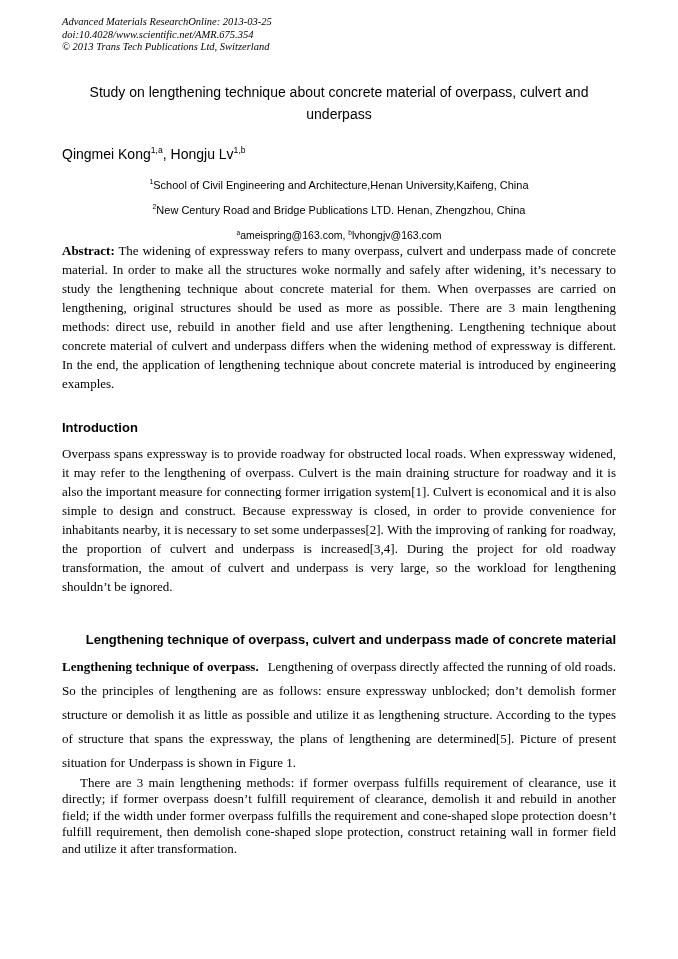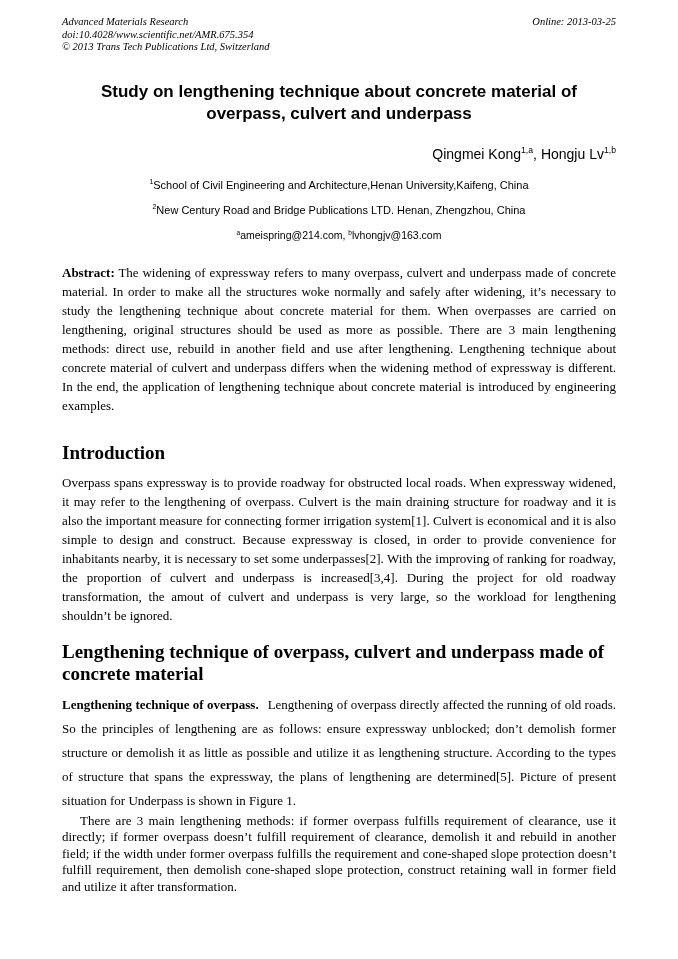--- a/index.html
+++ b/index.html
@@ -14,35 +14,35 @@
     font-family: "Liberation Serif", serif;
     overflow: hidden;
   }
   
   .journal-header {
     font-style: italic;
     font-size: 10.5px;
     line-height: 12.5px;
     font-family: "Liberation Serif", serif;
   }
-  .header-row { display: flex; justify-content: space-between; }
+  .header-row { display: flex; }
   
   .paper-title {
     font-family: "Liberation Sans", sans-serif;
-    font-weight: bold;
-    font-size: 17px;
+    font-weight: normal;
+    font-size: 14px;
     line-height: 22px;
     text-align: center;
     margin-top: 27px;
     padding: 0 14px;
   }
   .authors {
     font-family: "Liberation Sans", sans-serif;
     font-size: 14px;
-    text-align: right;
+    text-align: left;
     margin-top: 21px;
   }
   sup { font-size: 0.62em; vertical-align: super; line-height: 0; }
   .affiliation {
     font-family: "Liberation Sans", sans-serif;
     font-size: 11px;
     text-align: center;
   }
   .affiliation.first { margin-top: 17px; }
   .affiliation.second { margin-top: 13px; }
@@ -58,29 +58,29 @@
     font-size: 11px;
     margin-top: 25px;
   }
   .keywords b { font-weight: bold; }
   
   .body-text {
     font-size: 13px;
     line-height: 19px;
     text-align: justify;
   }
-  .abstract { margin-top: 22px; }
+  .abstract { }
   .section-heading {
-    font-family: Liberation Serif, serif;
-    font-size: 19px;
+    font-family: Liberation Sans, sans-serif;
+    font-size: 13px;
     font-weight: bold;
   }
   .heading-intro { margin-top: 27px; }
   .para-intro { margin-top: 9px; }
-  .heading-s2 { margin-top: 16px; }
+  .heading-s2 { margin-top: 36px; text-align: right; }
   .para-s2 { margin-top: 8px; line-height: 24px; }
   .para-s2 .run-head { font-weight: bold; margin-right: 9px; }
   .para-s2-cont { line-height: 16.5px; text-indent: 18px; }
 </style>
 </head>
 <body>
 
 <div class="page">
 
   <header class="journal-header">
@@ -93,21 +93,21 @@
   </header>
 
   <h1 class="paper-title">Study on lengthening technique about concrete material of overpass, culvert and underpass</h1>
 
   <div class="authors"><span>Qingmei Kong</span><sup>1,a</sup><span>, </span><span>Hongju Lv</span><sup>1,b</sup></div>
 
   <div class="affiliation first"><sup>1</sup><span>School of Civil Engineering and Architecture,Henan University,Kaifeng, China</span></div>
 
   <div class="affiliation second"><sup>2</sup><span>New Century Road and Bridge Publications LTD. Henan, Zhengzhou, China</span></div>
 
-  <div class="emails"><sup>a</sup><span>ameispring@214.com</span><span>, </span><sup>b</sup><span>lvhongjv@163.com</span></div>
+  <div class="emails"><sup>a</sup><span>ameispring@163.com</span><span>, </span><sup>b</sup><span>lvhongjv@163.com</span></div>
 
 
   <p class="body-text abstract"><b>Abstract:</b> <span>The widening of expressway refers to many overpass, culvert and underpass made of concrete material. In order to make all the structures woke normally and safely after widening, it’s necessary to study the lengthening technique about concrete material for them. When overpasses are carried on lengthening, original structures should be used as more as possible. There are 3 main lengthening methods: direct use, rebuild in another field and use after lengthening. Lengthening technique about concrete material of culvert and underpass differs when the widening method of expressway is different. In the end, the application of lengthening technique about concrete material is introduced by engineering examples.</span></p>
 
   <h2 class="section-heading heading-intro">Introduction</h2>
 
   <p class="body-text para-intro">Overpass spans expressway is to provide roadway for obstructed local roads. When expressway widened, it may refer to the lengthening of overpass. Culvert is the main draining structure for roadway and it is also the important measure for connecting former irrigation system[1]. Culvert is economical and it is also simple to design and construct. Because expressway is closed, in order to provide convenience for inhabitants nearby, it is necessary to set some underpasses[2]. With the improving of ranking for roadway, the proportion of culvert and underpass is increased[3,4]. During the project for old roadway transformation, the amout of culvert and underpass is very large, so the workload for lengthening shouldn’t be ignored.</p>
 
   <h2 class="section-heading heading-s2">Lengthening technique of overpass, culvert and underpass made of concrete material</h2>
 

